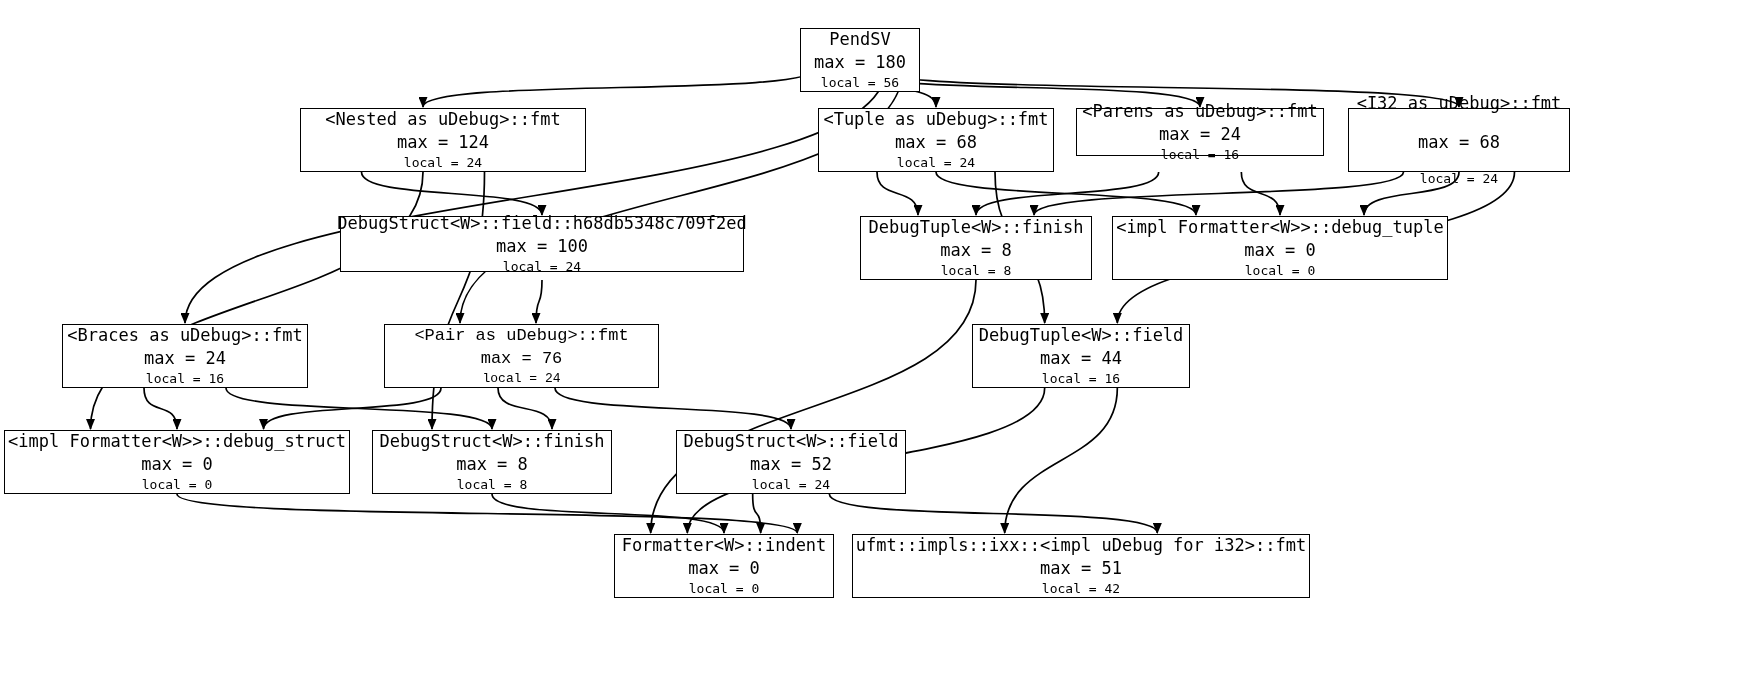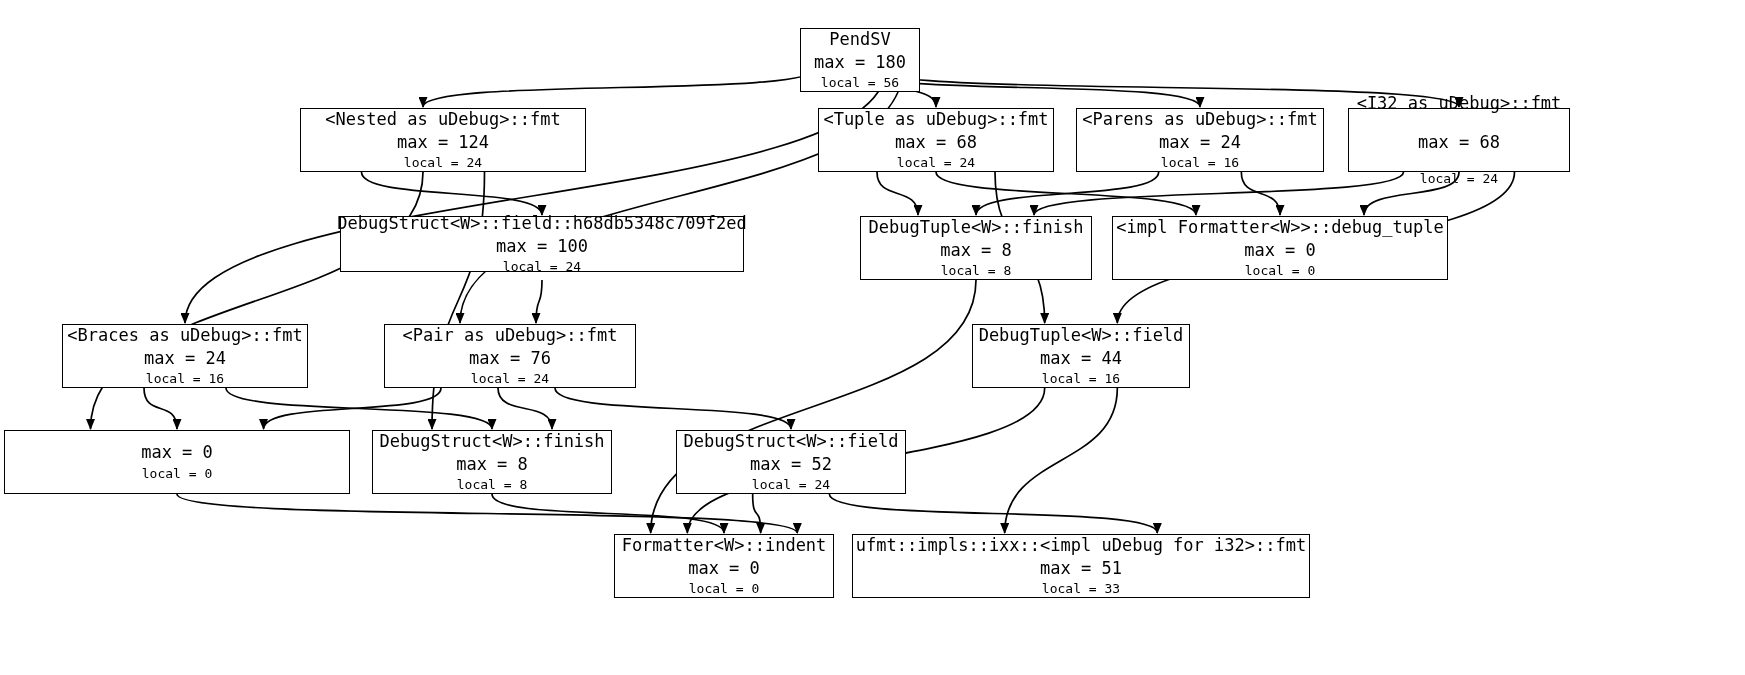--- a/index.html
+++ b/index.html
@@ -65,21 +65,21 @@
       <div class="node" style="left: 300px; top: 108px; width: 286px; height: 64px;">
         <div class="nlabel">&lt;Nested as uDebug&gt;::fmt</div>
         <div class="nmax">max = 124</div>
         <div class="nlocal">local = 24</div>
       </div>
       <div class="node" style="left: 818px; top: 108px; width: 236px; height: 64px;">
         <div class="nlabel">&lt;Tuple as uDebug&gt;::fmt</div>
         <div class="nmax">max = 68</div>
         <div class="nlocal">local = 24</div>
       </div>
-      <div class="node" style="left: 1076px; top: 108px; width: 248px; height: 64px; text-align: center;">
+      <div class="node" style="left: 1076px; top: 108px; width: 248px; height: 48px; text-align: center;">
         <div class="nlabel">&lt;Parens as uDebug&gt;::fmt</div>
         <div class="nmax">max = 24</div>
         <div class="nlocal">local = 16</div>
       </div>
       <div class="node" style="left: 1348px; top: 108px; width: 222px; height: 64px; gap: 16px;">
         <div class="nlabel">&lt;I32 as uDebug&gt;::fmt</div>
         <div class="nmax">max = 68</div>
         <div class="nlocal">local = 24</div>
       </div>
       <div class="node" style="left: 340px; top: 216px; width: 404px; height: 56px;">
@@ -95,31 +95,32 @@
       <div class="node" style="left: 1112px; top: 216px; width: 336px; height: 64px;">
         <div class="nlabel">&lt;impl Formatter&lt;W&gt;&gt;::debug_tuple</div>
         <div class="nmax">max = 0</div>
         <div class="nlocal">local = 0</div>
       </div>
       <div class="node" style="left: 62px; top: 324px; width: 246px; height: 64px;">
         <div class="nlabel">&lt;Braces as uDebug&gt;::fmt</div>
         <div class="nmax">max = 24</div>
         <div class="nlocal">local = 16</div>
       </div>
-      <div class="node" style="left: 384px; top: 324px; width: 252px; height: 64px;">
+      <div class="node" style="left: 384px; top: 324px; width: 275px; height: 64px; font-family: Liberation Mono, monospace;">
         <div class="nlabel">&lt;Pair as uDebug&gt;::fmt</div>
         <div class="nmax">max = 76</div>
         <div class="nlocal">local = 24</div>
       </div>
       <div class="node" style="left: 972px; top: 324px; width: 218px; height: 64px;">
         <div class="nlabel">DebugTuple&lt;W&gt;::field</div>
         <div class="nmax">max = 44</div>
         <div class="nlocal">local = 16</div>
       </div>
       <div class="node" style="left: 4px; top: 430px; width: 346px; height: 64px;">
+        <div class="nlabel">&lt;impl Formatter&lt;W&gt;&gt;::debug_struct</div>
         <div class="nmax">max = 0</div>
         <div class="nlocal">local = 0</div>
       </div>
       <div class="node" style="left: 372px; top: 430px; width: 240px; height: 64px;">
         <div class="nlabel">DebugStruct&lt;W&gt;::finish</div>
         <div class="nmax">max = 8</div>
         <div class="nlocal">local = 8</div>
       </div>
       <div class="node" style="left: 676px; top: 430px; width: 230px; height: 64px;">
         <div class="nlabel">DebugStruct&lt;W&gt;::field</div>
@@ -127,16 +128,16 @@
         <div class="nlocal">local = 24</div>
       </div>
       <div class="node" style="left: 614px; top: 534px; width: 220px; height: 64px;">
         <div class="nlabel">Formatter&lt;W&gt;::indent</div>
         <div class="nmax">max = 0</div>
         <div class="nlocal">local = 0</div>
       </div>
       <div class="node" style="left: 852px; top: 534px; width: 458px; height: 64px;">
         <div class="nlabel">ufmt::impls::ixx::&lt;impl uDebug for i32&gt;::fmt</div>
         <div class="nmax">max = 51</div>
-        <div class="nlocal">local = 33</div>
+        <div class="nlocal">local = 42</div>
       </div>
     </div>
 </div>
 
 </body></html>

